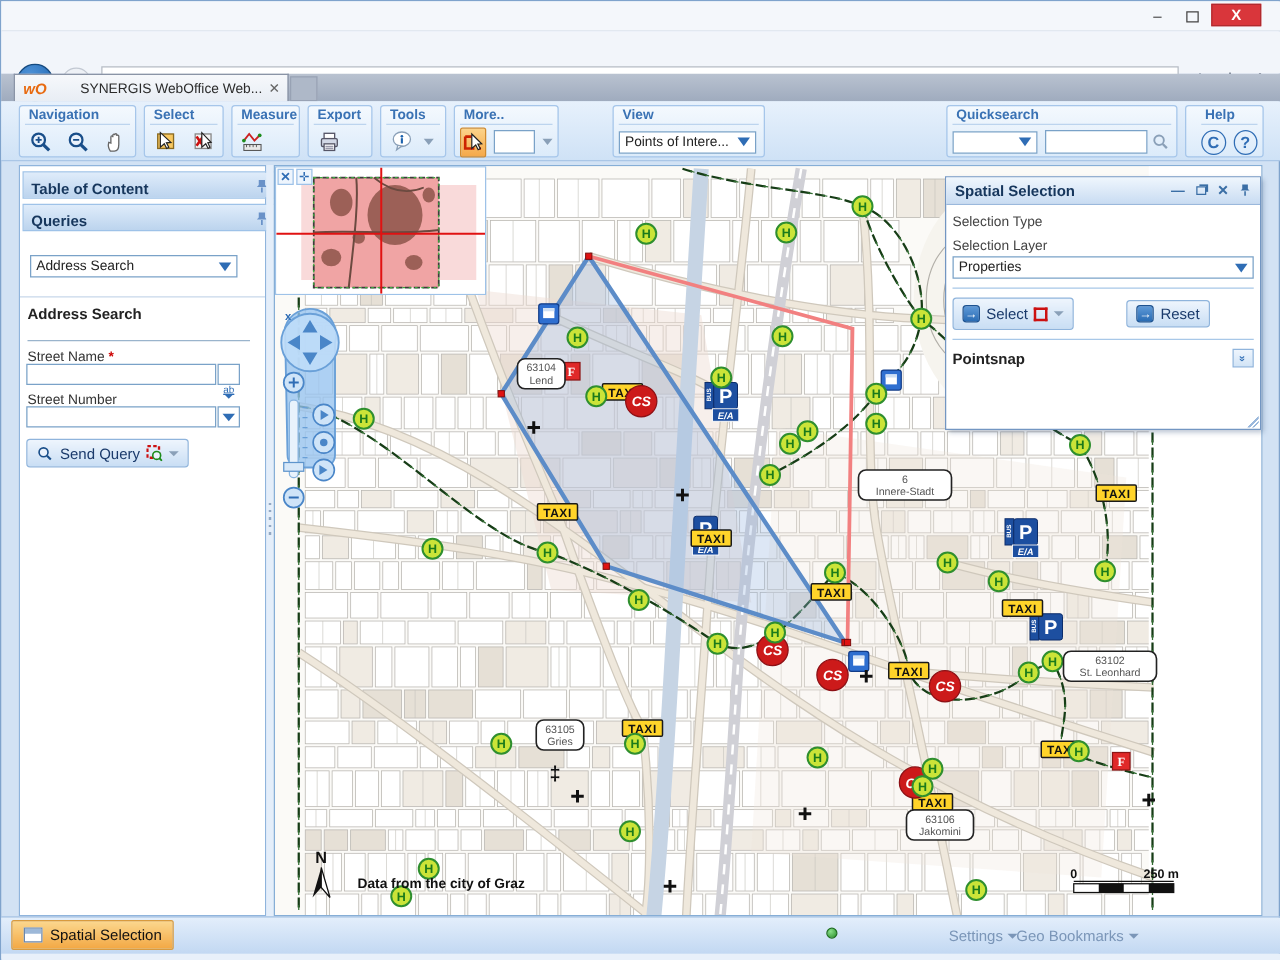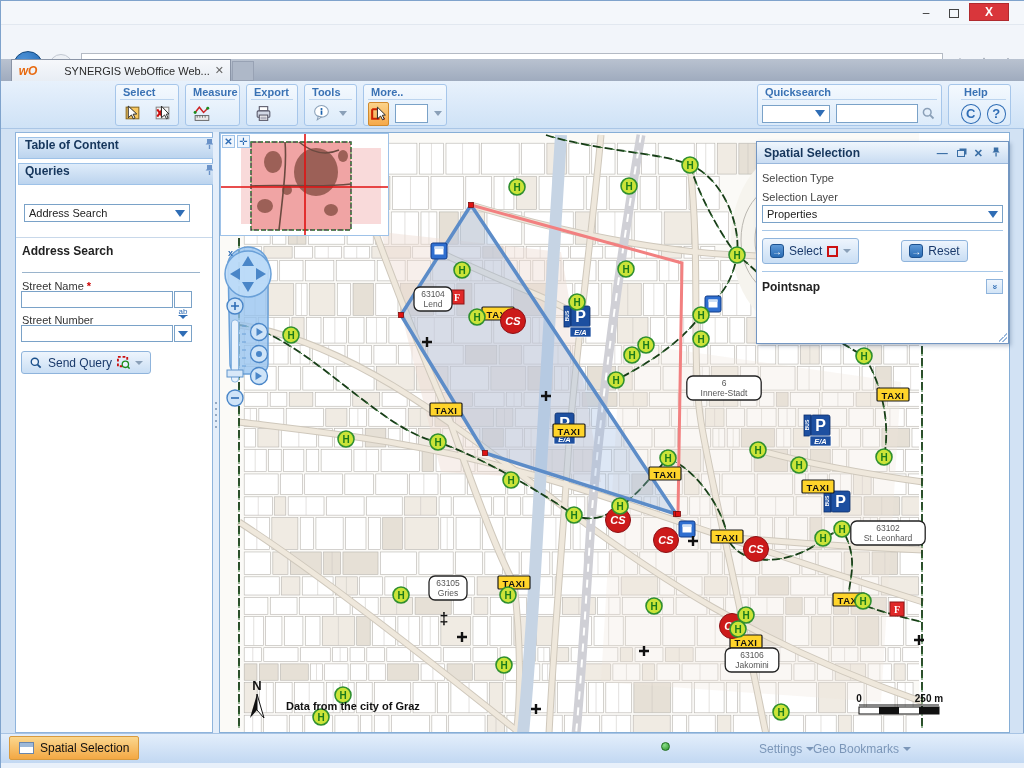--- a/index.html
+++ b/index.html
@@ -30,21 +30,21 @@
   .tgroup{position:absolute;top:3px;height:42px;border:1px solid #a6c6ea;border-radius:3px;background:linear-gradient(#f4f9fe,#dcebfa);padding:1px 4px;}
   .tgroup-label{color:#3a72b4;font-weight:bold;font-size:11px;padding-left:3px;border-bottom:1px solid #bcd4ee;line-height:13px;}
   .ticons{display:flex;align-items:center;gap:6px;height:26px;padding-top:1px;}
   .tbtn{width:24px;height:24px;display:flex;align-items:center;justify-content:center;border-radius:2px;}
   .tbtn.active{background:linear-gradient(#fcd38a,#f5a94a);border:1px solid #d08a2e;}
   .caret{width:0;height:0;border-left:4px solid transparent;border-right:4px solid transparent;border-top:5px solid #2f6db5;}
   .caret.gray{border-top-color:#8aa0b8;}
   .wo-input{background:#fff;border:1px solid #7aa2c8;height:19px;display:flex;align-items:center;padding:0 4px;font-size:12px;color:#111;}
   
   #left-panel{position:absolute;left:14px;top:131px;width:198px;height:601px;background:#fff;border:1px solid #8fb4dc;}
-  .p-hdr{position:absolute;left:2px;width:204px;height:22px;background:linear-gradient(#dcead9,#c2d8f0);background:linear-gradient(#dfecfa,#bcd4ee);border:1px solid #9ec2e8;display:flex;align-items:flex-start;padding:0 6px;color:#16365c;font-weight:bold;font-size:12px;}
+  .p-hdr{position:absolute;left:2px;width:204px;height:22px;background:linear-gradient(#dcead9,#c2d8f0);background:linear-gradient(#dfecfa,#bcd4ee);border:1px solid #9ec2e8;display:flex;align-items:flex-end;padding:0 6px;color:#16365c;font-weight:bold;font-size:12px;}
   .pin{margin-left:auto;}
   .wo-select{background:#fff;border:1px solid #7aa2c8;height:18px;display:flex;align-items:center;padding:0 4px;font-size:11px;color:#222;}
   .wo-select .caret{margin-left:auto;}
   .field-label{color:#333;font-size:11px;}
   .req{color:#cc0000;font-weight:bold;}
   .wo-btn{background:linear-gradient(#eef5fd,#c9def4);border:1px solid #8fb4dc;border-radius:3px;display:flex;align-items:center;gap:5px;padding:0 7px;color:#1a3a6b;font-size:12px;}
   
   #map-frame{position:absolute;left:218px;top:131px;width:791px;height:601px;border:1px solid #86aed6;background:#fbfaf7;}
   #overview{position:absolute;left:219px;top:132px;width:169px;height:103px;background:#fff;border:1px solid #9ec2e8;}
   #dlg{position:absolute;left:755px;top:140px;width:253px;height:203px;background:#fff;border:1px solid #7396c2;box-shadow:2px 2px 4px rgba(60,90,130,.35);}
@@ -137,20 +137,45 @@
 
   <div id="tabbar"></div>
   <div id="tab-active">
     <span class="fav">wO</span>
     <span id="tab-title">SYNERGIS WebOffice Web...</span>
     <span id="tab-close">✕</span>
   </div>
   <div id="tab-stub"></div>
 
   <div id="wo-toolbar">
+    <div class="tgroup" style="left:14px;width:94px;">
+      <div class="tgroup-label">Navigation</div>
+      <div class="ticons">
+        <span class="tbtn">
+            <svg width="19" height="19" viewBox="0 0 18 18">
+              <circle cx="7.5" cy="7.5" r="4.8" fill="#eaf2fc" stroke="#1a4f8a" stroke-width="1.7"></circle>
+              <line x1="11" y1="11" x2="15.5" y2="15.5" stroke="#1a4f8a" stroke-width="2.4"></line>
+              <line x1="5.2" y1="7.5" x2="9.8" y2="7.5" stroke="#1a4f8a" stroke-width="1.4"></line>
+              <line x1="7.5" y1="5.2" x2="7.5" y2="9.8" stroke="#1a4f8a" stroke-width="1.4"></line>
+            </svg>
+          </span>
+        <span class="tbtn">
+            <svg width="19" height="19" viewBox="0 0 18 18">
+              <circle cx="7.5" cy="7.5" r="4.8" fill="#eaf2fc" stroke="#1a4f8a" stroke-width="1.7"></circle>
+              <line x1="11" y1="11" x2="15.5" y2="15.5" stroke="#1a4f8a" stroke-width="2.4"></line>
+              <line x1="5.2" y1="7.5" x2="9.8" y2="7.5" stroke="#1a4f8a" stroke-width="1.4"></line>
+            </svg>
+          </span>
+        <span class="tbtn">
+            <svg width="19" height="19" viewBox="0 0 18 18">
+              <path d="M5,16 C3.6,14 3.2,11.5 3.8,9.4 L5.4,9.9 L5.4,5.4 C5.4,4.2 6.9,4.2 6.9,5.4 L6.9,4 C6.9,2.8 8.4,2.8 8.4,4 L8.4,3.6 C8.4,2.4 9.9,2.4 9.9,3.6 L9.9,4.6 C9.9,3.6 11.4,3.6 11.4,4.8 L11.4,11 C11.4,14 10,16 8,16 Z" fill="#fff" stroke="#666" stroke-width="1"></path>
+            </svg>
+          </span>
+      </div>
+    </div>
     <div class="tgroup" style="left:114px;width:64px;">
       <div class="tgroup-label">Select</div>
       <div class="ticons">
         <span class="tbtn">
             <svg width="19" height="19" viewBox="0 0 18 18">
               <rect x="3" y="3" width="12" height="11" fill="#f8c860" stroke="#8a6a20"></rect>
               <path d="M5,2 L5,13 L8,10.4 L9.8,14 L11.4,13.1 L9.6,9.7 L13,9.4 Z" fill="#fff" stroke="#222" stroke-width="0.9"></path>
             </svg>
           </span>
         <span class="tbtn">
@@ -214,20 +239,29 @@
       <div class="ticons">
         <span class="tbtn active">
             <svg width="19" height="19" viewBox="0 0 18 18">
               <path d="M3,5 L3,14 L10,14" fill="none" stroke="#cc2200" stroke-width="2"></path>
               <path d="M3,5 L8,5 M13,14 L15,14" stroke="#cc2200" stroke-width="2"></path>
               <path d="M8,3 L8,14 L11,11.4 L12.8,15 L14.4,14.1 L12.6,10.7 L15.5,10.4 Z" fill="#fff" stroke="#222" stroke-width="0.9"></path>
             </svg>
           </span>
         <span class="wo-input" style="width:40px;"></span>
         <span class="caret gray"></span>
+      </div>
+    </div>
+    <div class="tgroup" style="left:489px;width:122px;">
+      <div class="tgroup-label">View</div>
+      <div class="ticons">
+        <span class="wo-select" style="width:110px;">
+          <span>Points of Intere...</span>
+          <span class="caret" style="border-top-width:7px;border-left-width:5px;border-right-width:5px;"></span>
+        </span>
       </div>
     </div>
     <div class="tgroup" style="left:756px;width:185px;">
       <div class="tgroup-label">Quicksearch</div>
       <div class="ticons">
         <span class="wo-select" style="width:72px;">
           <span class="caret" style="margin-left:auto;border-top-width:7px;border-left-width:5px;border-right-width:5px;"></span>
         </span>
         <span class="wo-input" style="width:86px;"></span>
         <span class="tbtn" style="width:18px;height:18px;margin-left:-4px;">

